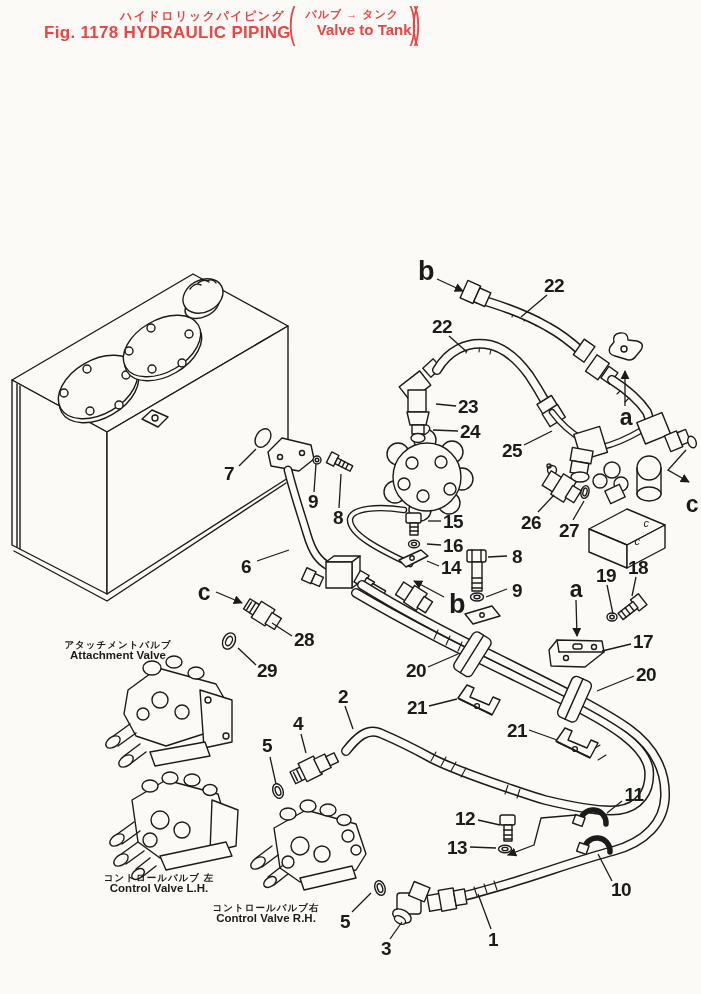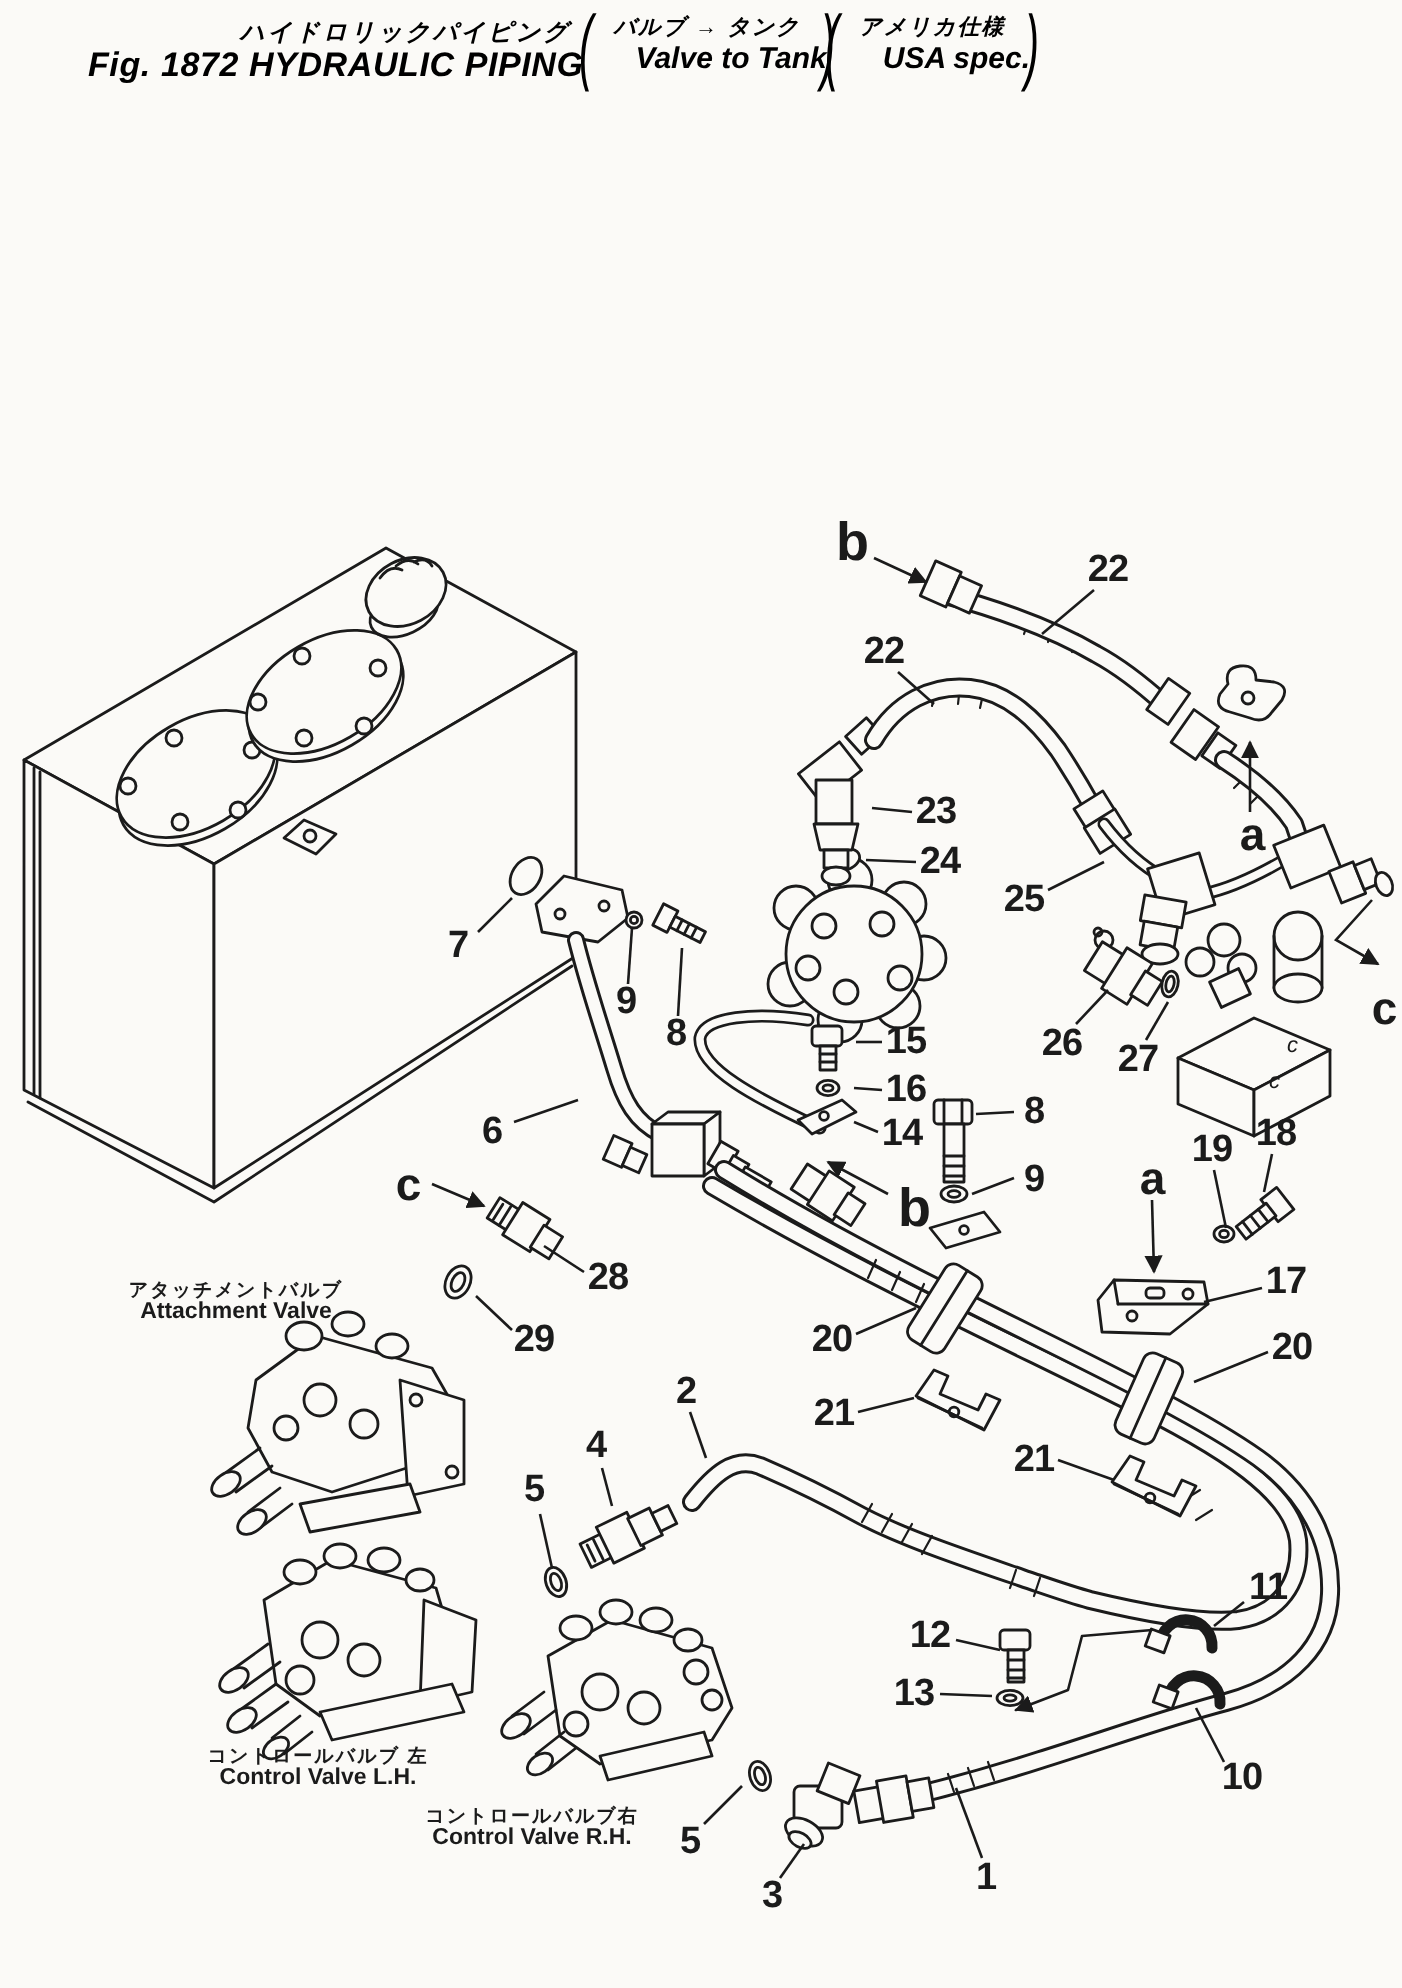--- a/index.html
+++ b/index.html
@@ -1,20 +1,20 @@
 <!DOCTYPE html>
 <html><head>
 <meta charset="utf-8">
 <style>
   html,body{margin:0;padding:0;background:#e8e8e4;}
   .page{position:relative;width:701px;height:994px;background:#fbfaf7;overflow:hidden;
         font-family:"Liberation Sans",sans-serif;color:#1b1b1b;}
   
   .title-block{position:absolute;top:3px;left:44px;display:flex;align-items:stretch;
-               font-weight:bold;color:#000000;white-space:nowrap;font-style:italic;}
+               font-weight:bold;color:#ef4444;white-space:nowrap;}
   .tb-main{display:flex;flex-direction:column;justify-content:flex-end;}
   .tb-jp{font-size:12px;letter-spacing:1.5px;margin-left:76px;line-height:14px;}
   .tb-en{font-size:17px;letter-spacing:.3px;line-height:20px;}
   .tb-paren{font-size:42px;font-weight:400;align-self:center;transform:scaleX(.5);
             margin:0 -6px;line-height:40px;}
   .tb-sub{display:flex;flex-direction:column;justify-content:center;text-align:center;}
   .tb-sub-jp{font-size:11px;line-height:13px;letter-spacing:1px;}
   .tb-sub-en{font-size:15px;line-height:17px;padding-left:24px;}
   
   svg{position:absolute;left:0;top:0;}
@@ -38,33 +38,29 @@
   .comp-en{fill:#1b1b1b;font-size:11.5px;font-weight:700;text-anchor:middle;}
 </style>
 </head>
 <body>
 
 <div class="page">
 
   <div class="title-block">
     <div class="tb-main">
       <div class="tb-jp">ハイドロリックパイピング</div>
-      <div class="tb-en"><span>Fig. 1872</span>&nbsp;<span>HYDRAULIC PIPING</span></div>
+      <div class="tb-en"><span>Fig. 1178</span>&nbsp;<span>HYDRAULIC PIPING</span></div>
     </div>
     <div class="tb-paren">(</div>
     <div class="tb-sub">
       <div class="tb-sub-jp">バルブ → タンク</div>
       <div class="tb-sub-en">Valve to Tank</div>
     </div>
     <div class="tb-paren">)</div>
     <div class="tb-paren">(</div>
-    <div class="tb-sub">
-      <div class="tb-sub-jp">アメリカ仕様</div>
-      <div class="tb-sub-en">USA spec.</div>
-    </div>
     <div class="tb-paren">)</div>
   </div>
 
   <svg width="701" height="994" viewBox="0 0 701 994">
     <defs>
       <marker id="ah" viewBox="0 0 10 10" refX="9" refY="5" markerWidth="7" markerHeight="7" orient="auto-start-reverse">
         <path d="M0,0 L10,5 L0,10 z" fill="#1b1b1b"></path>
       </marker>
     </defs>
 

